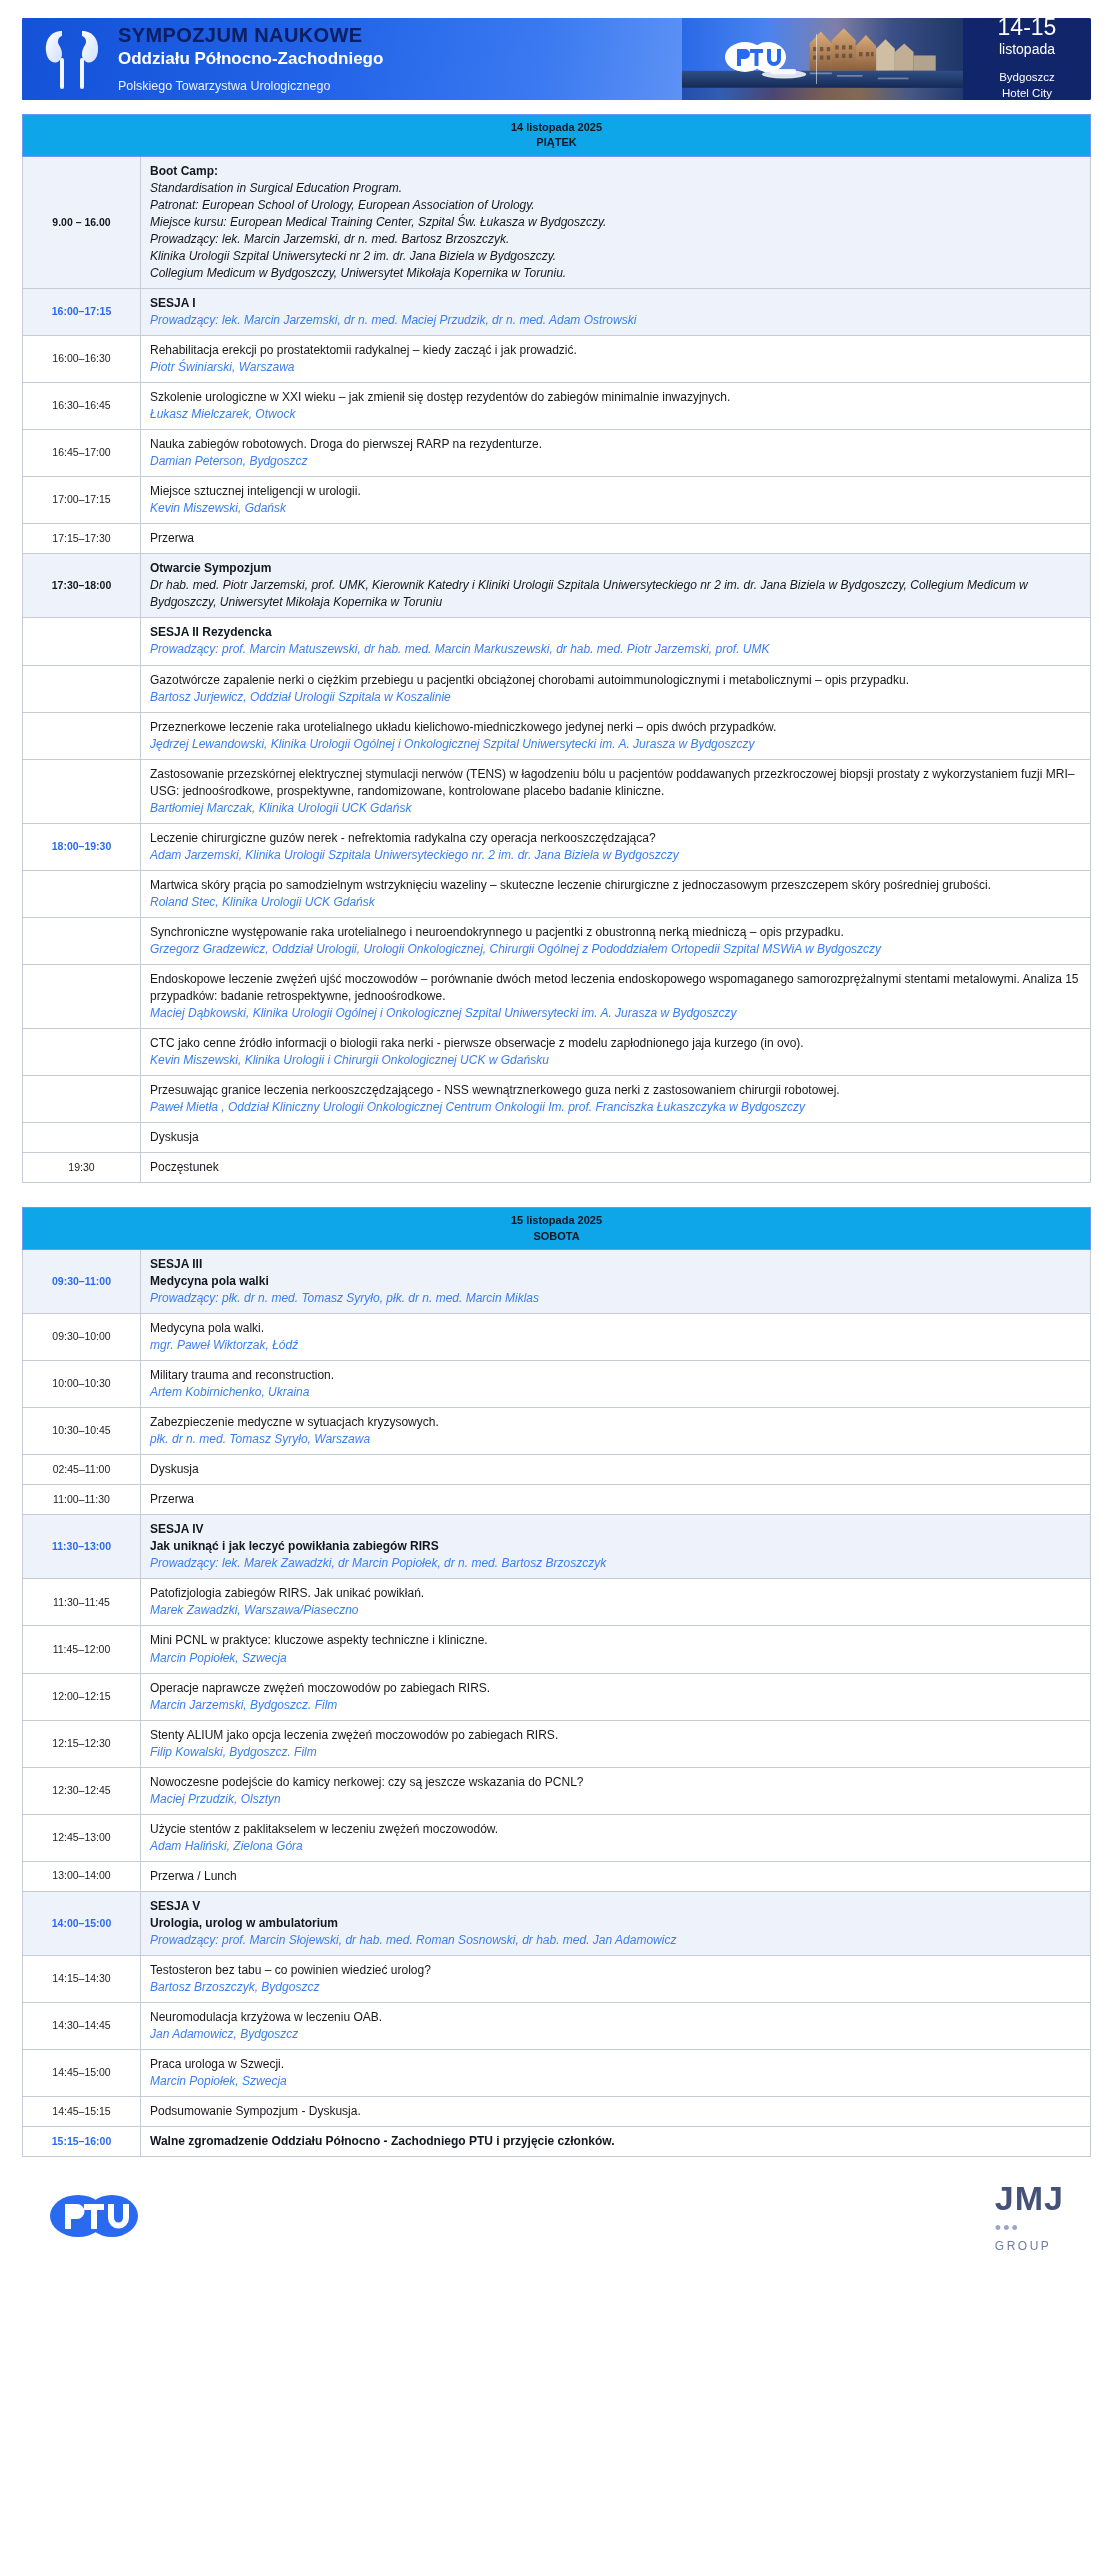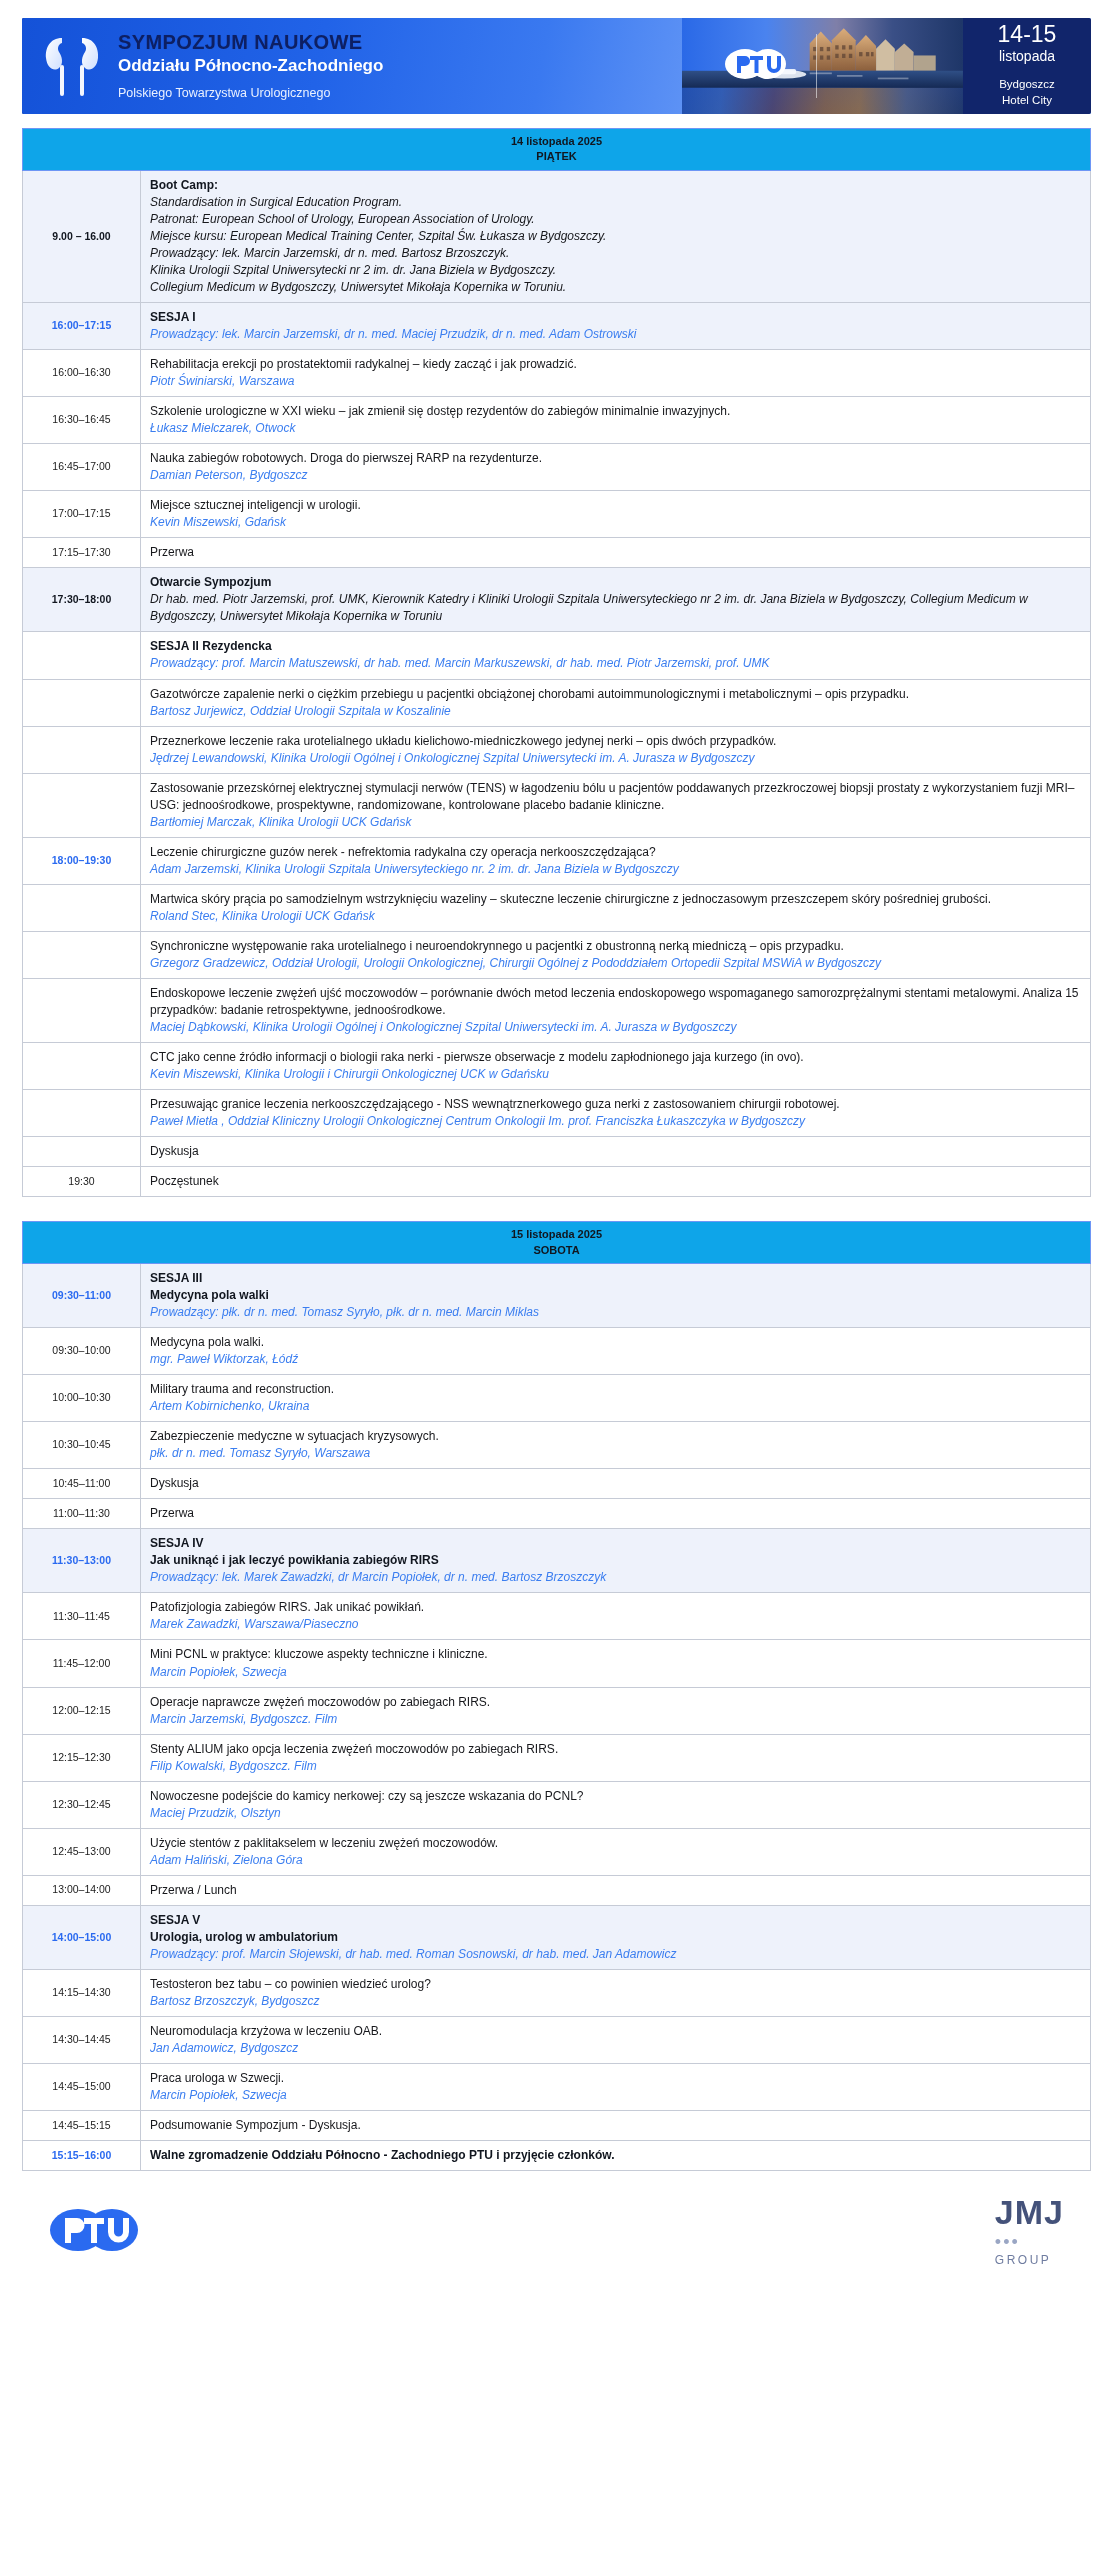--- a/index.html
+++ b/index.html
@@ -16,21 +16,21 @@
     position: relative;
   }
   .page {
     width: 1113px;
     padding: 18px 22px 0 22px;
   }
 
   
   .banner {
     position: relative;
-    height: 96px;
+    height: 82px;
     width: 100%;
     border-radius: 2px;
     overflow: hidden;
     display: flex;
     align-items: stretch;
     background: #1a5fe0;
   }
   .banner-left-dark {
     position: absolute;
     left: 0; top: 0; bottom: 0;
@@ -491,21 +491,21 @@
           </td>
         </tr>
         <tr class="row-plain">
           <td class="time">10:30–10:45</td>
           <td class="detail">
             <span class="t-body">Zabezpieczenie medyczne w sytuacjach kryzysowych.</span>
             <span class="t-speaker">płk. dr n. med. Tomasz Syryło, Warszawa</span>
           </td>
         </tr>
         <tr class="row-plain">
-          <td class="time">10:45–11:00</td>
+          <td class="time">02:45–11:00</td>
           <td class="detail">
             <span class="t-body">Dyskusja</span>
           </td>
         </tr>
         <tr class="row-plain">
           <td class="time">11:00–11:30</td>
           <td class="detail">
             <span class="t-body">Przerwa</span>
           </td>
         </tr>

